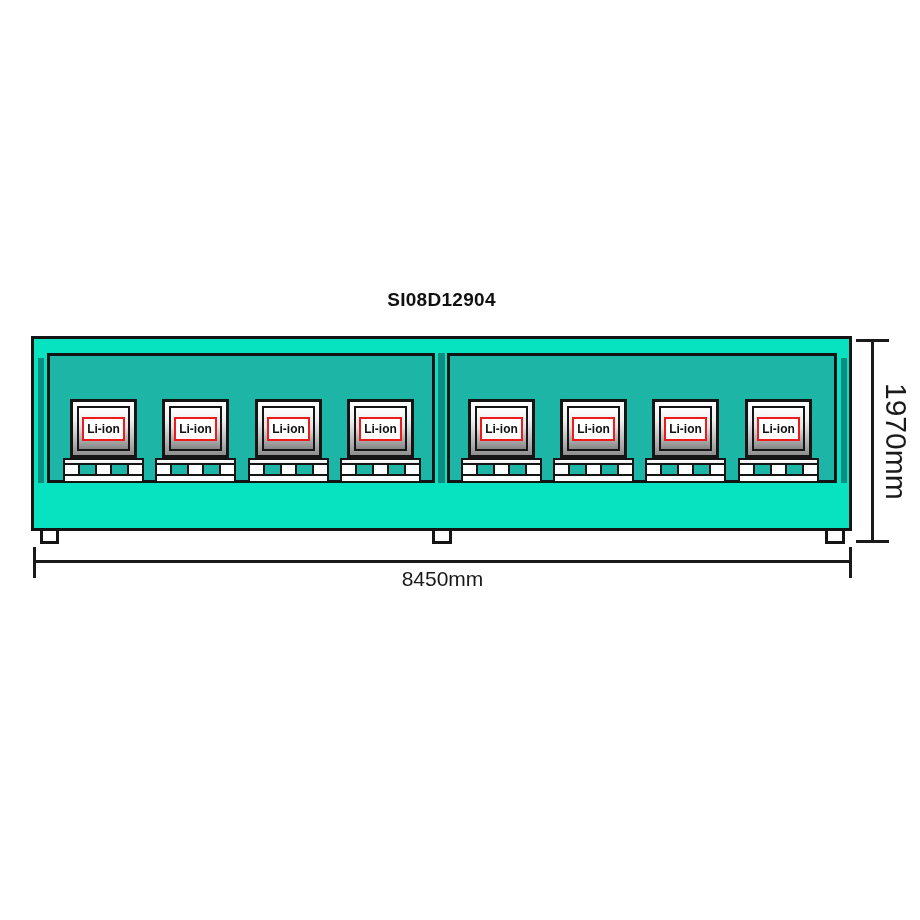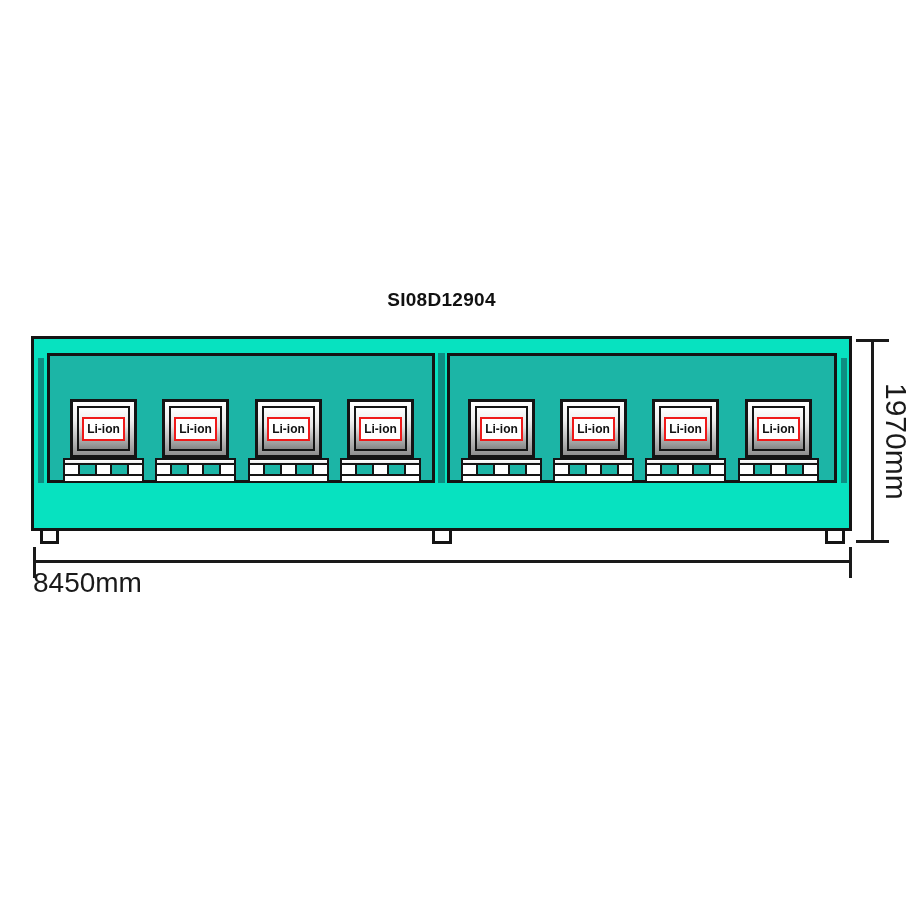--- a/index.html
+++ b/index.html
@@ -107,21 +107,22 @@
   .pallet-bottom { height: 5px; border-top: 2px solid var(--outline, #141414); background: #fff; }
 
   
   .dim { background: var(--dim_text, #1a1a1a); }
   .hdim-line { left: 33px; top: 560px; width: 819px; height: 3px; }
   .hdim-tick { top: 547px; width: 3px; height: 31px; }
   .hdim-tick-left { left: 33px; }
   .hdim-tick-right { left: 849px; }
   .hdim-label {
     left: 33px; top: 567px; width: 819px;
-    font-size: 28px;
+    text-align: center;
+    font-size: 21px;
     color: var(--dim_text, #1a1a1a);
   }
   .vdim-line { left: 871px; top: 339px; width: 3px; height: 204px; }
   .vdim-tick { left: 856px; width: 33px; height: 3px; }
   .vdim-tick-top { top: 339px; }
   .vdim-tick-bottom { top: 540px; }
   .vdim-label {
     left: 877px; top: 340px; height: 202px; width: 36px;
     writing-mode: vertical-rl;
     text-orientation: sideways;

